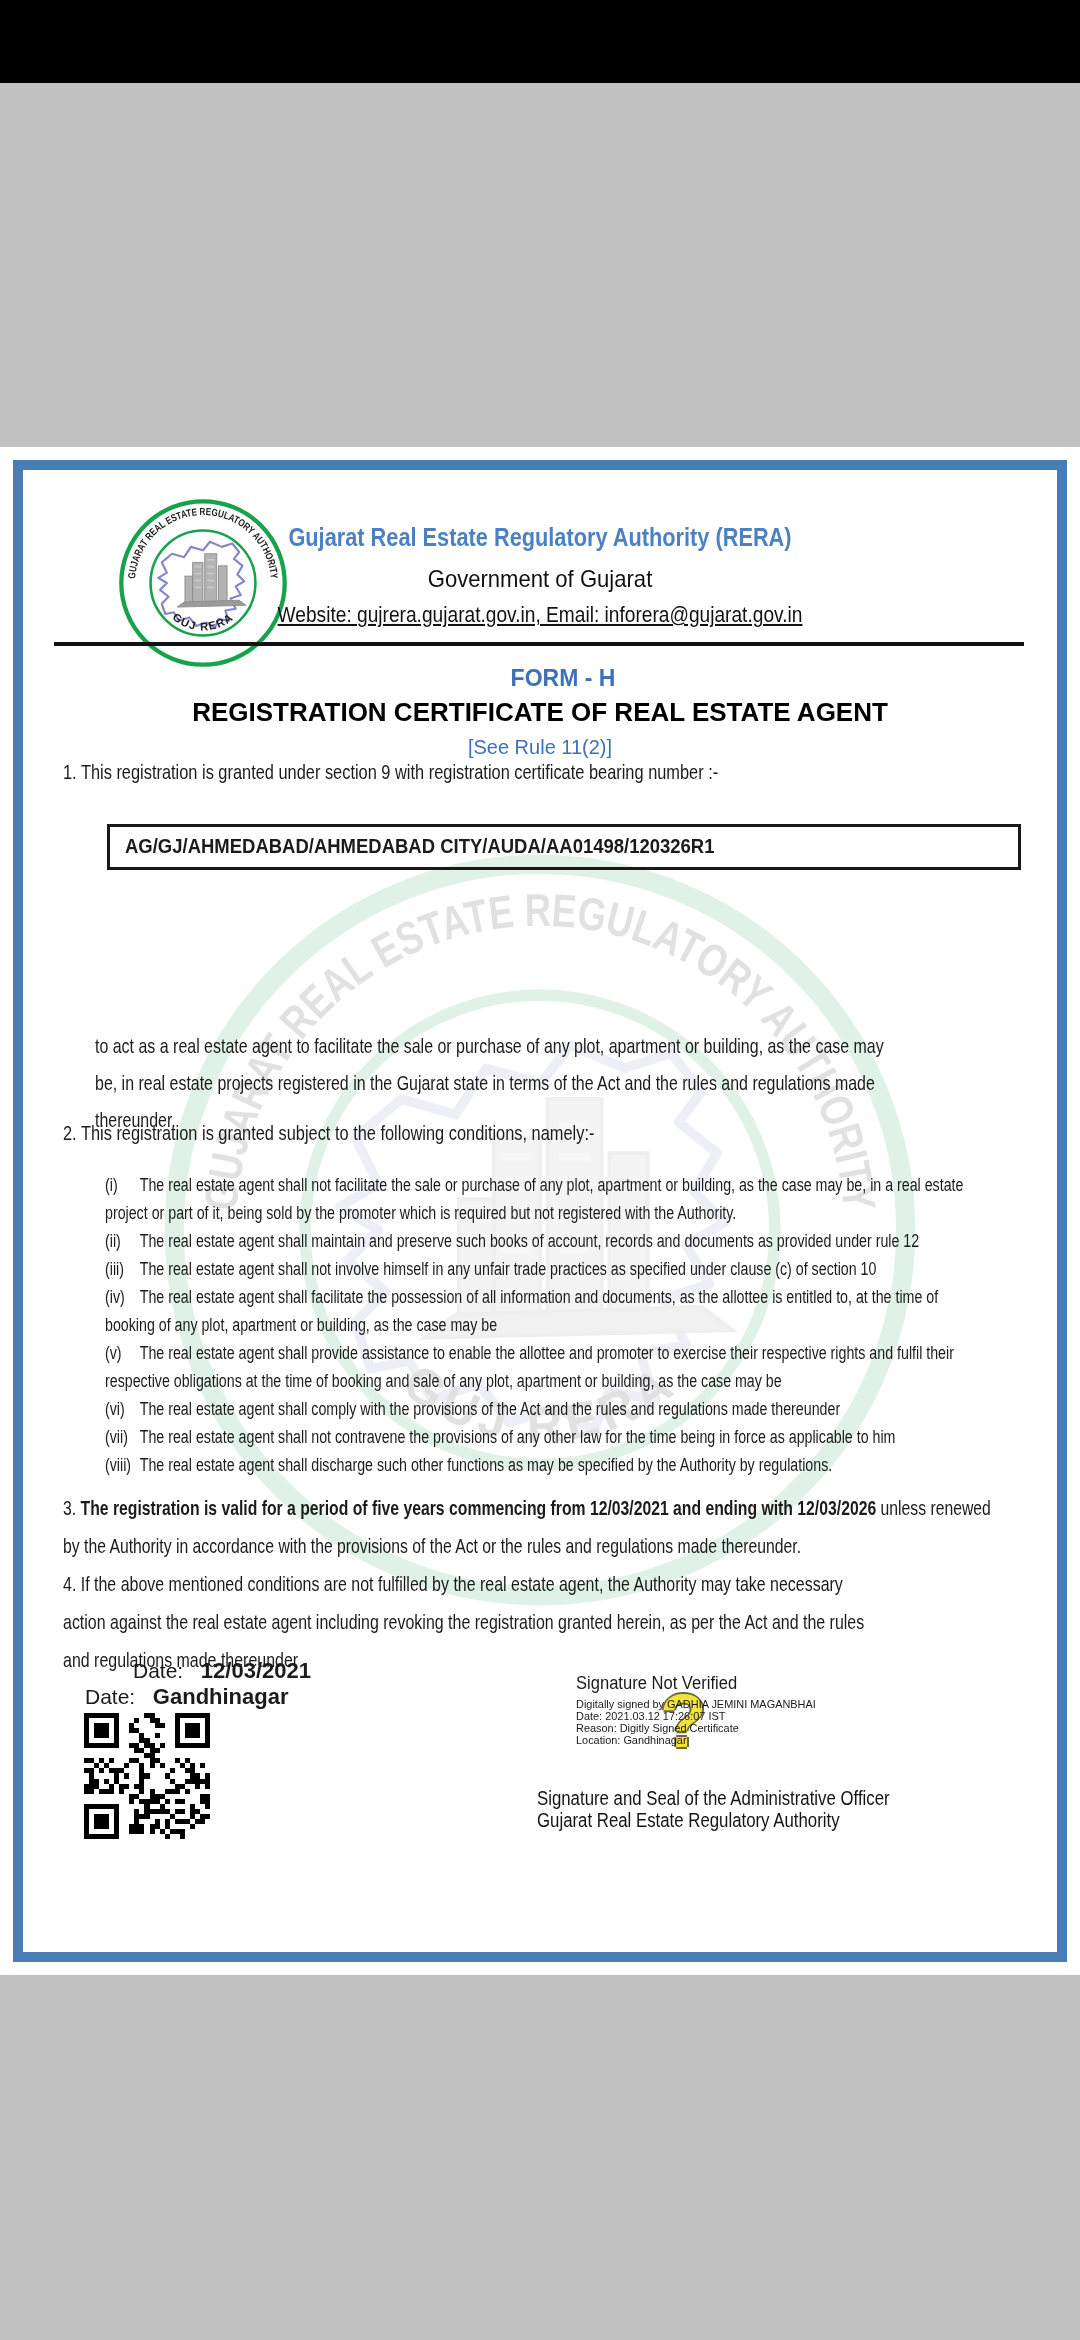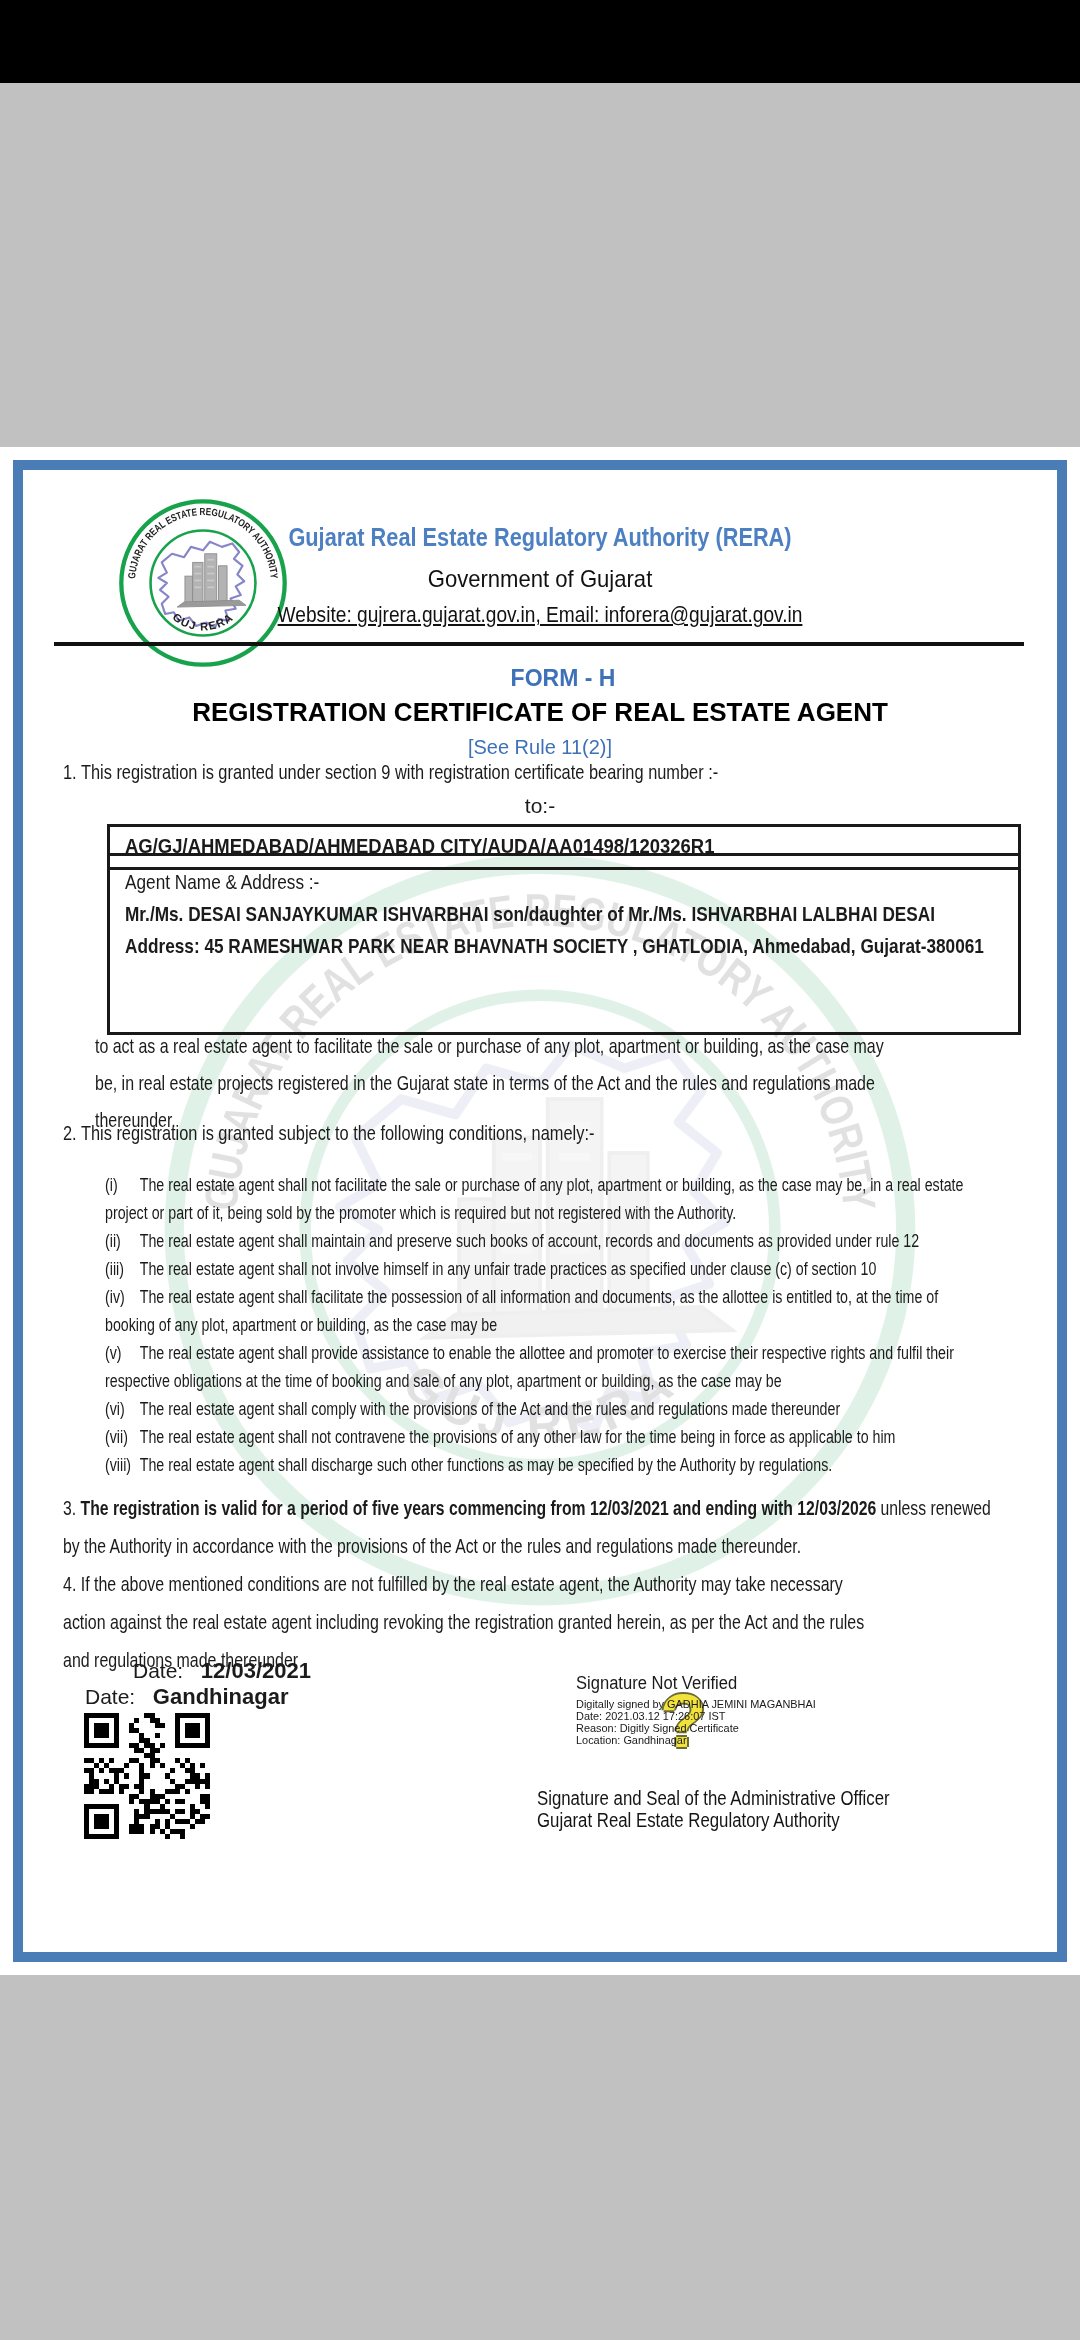--- a/index.html
+++ b/index.html
@@ -112,33 +112,25 @@
       <div class="cline title">Gujarat Real Estate Regulatory Authority (RERA)</div>
       <div class="cline govt">Government of Gujarat</div>
       <div class="cline website">Website: gujrera.gujarat.gov.in, Email: inforera@gujarat.gov.in</div>
       <div class="abs hrule"></div>
 
       <div class="cline formno">FORM - H</div>
       <div class="cline certhead">REGISTRATION CERTIFICATE OF REAL ESTATE AGENT</div>
       <div class="cline seerule">[See Rule 11(2)]</div>
 
       <div class="abs body-line intro">1. This registration is granted under section 9 with registration certificate bearing number :-</div>
-      <div class="cline tolabel">to:-</div>
 
       <div class="abs regbox">
         <div class="regnum">AG/GJ/AHMEDABAD/AHMEDABAD CITY/AUDA/AA01498/120326R1</div>
       </div>
 
-      <div class="abs agentbox">
-        <div class="inner">
-          <div class="aglabel">Agent Name &amp; Address :-</div>
-          <div class="agbold">Mr./Ms. DESAI SANJAYKUMAR ISHVARBHAI son/daughter of Mr./Ms. ISHVARBHAI LALBHAI DESAI</div>
-          <div class="agbold">Address: 45 RAMESHWAR PARK NEAR BHAVNATH SOCIETY , GHATLODIA, Ahmedabad, Gujarat-380061</div>
-        </div>
-      </div>
 
       <div class="abs para">
           <div class="tline">to act as a real estate agent to facilitate the sale or purchase of any plot, apartment or building, as the case may</div>
           <div class="tline">be, in real estate projects registered in the  Gujarat state in terms of the Act and the rules and regulations made</div>
           <div class="tline">thereunder.</div>
         </div>
       <div class="abs body-line sec2head">2. This registration is granted subject to the following conditions, namely:-</div>
       <div class="abs conds" id="conditions">
           <div class="tline"><span class="cmark">(i)</span>The real estate agent shall not facilitate the sale or purchase of any plot, apartment or building, as the case may be, in a real estate</div>
           <div class="tline">project or part of it, being sold by the promoter which is required but not registered with the Authority.</div>

